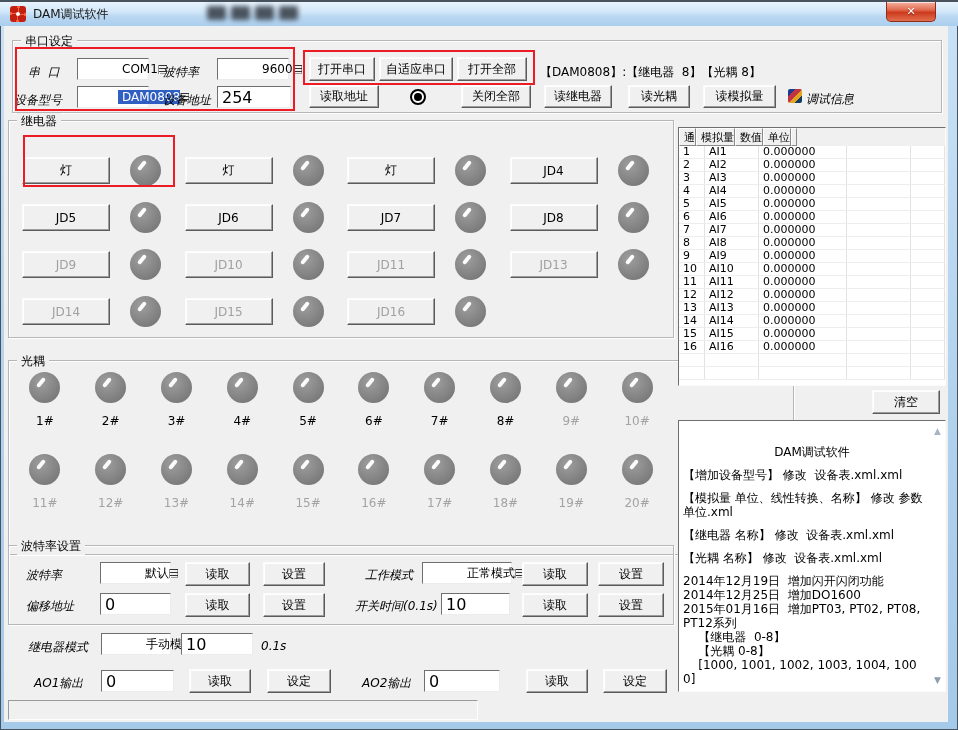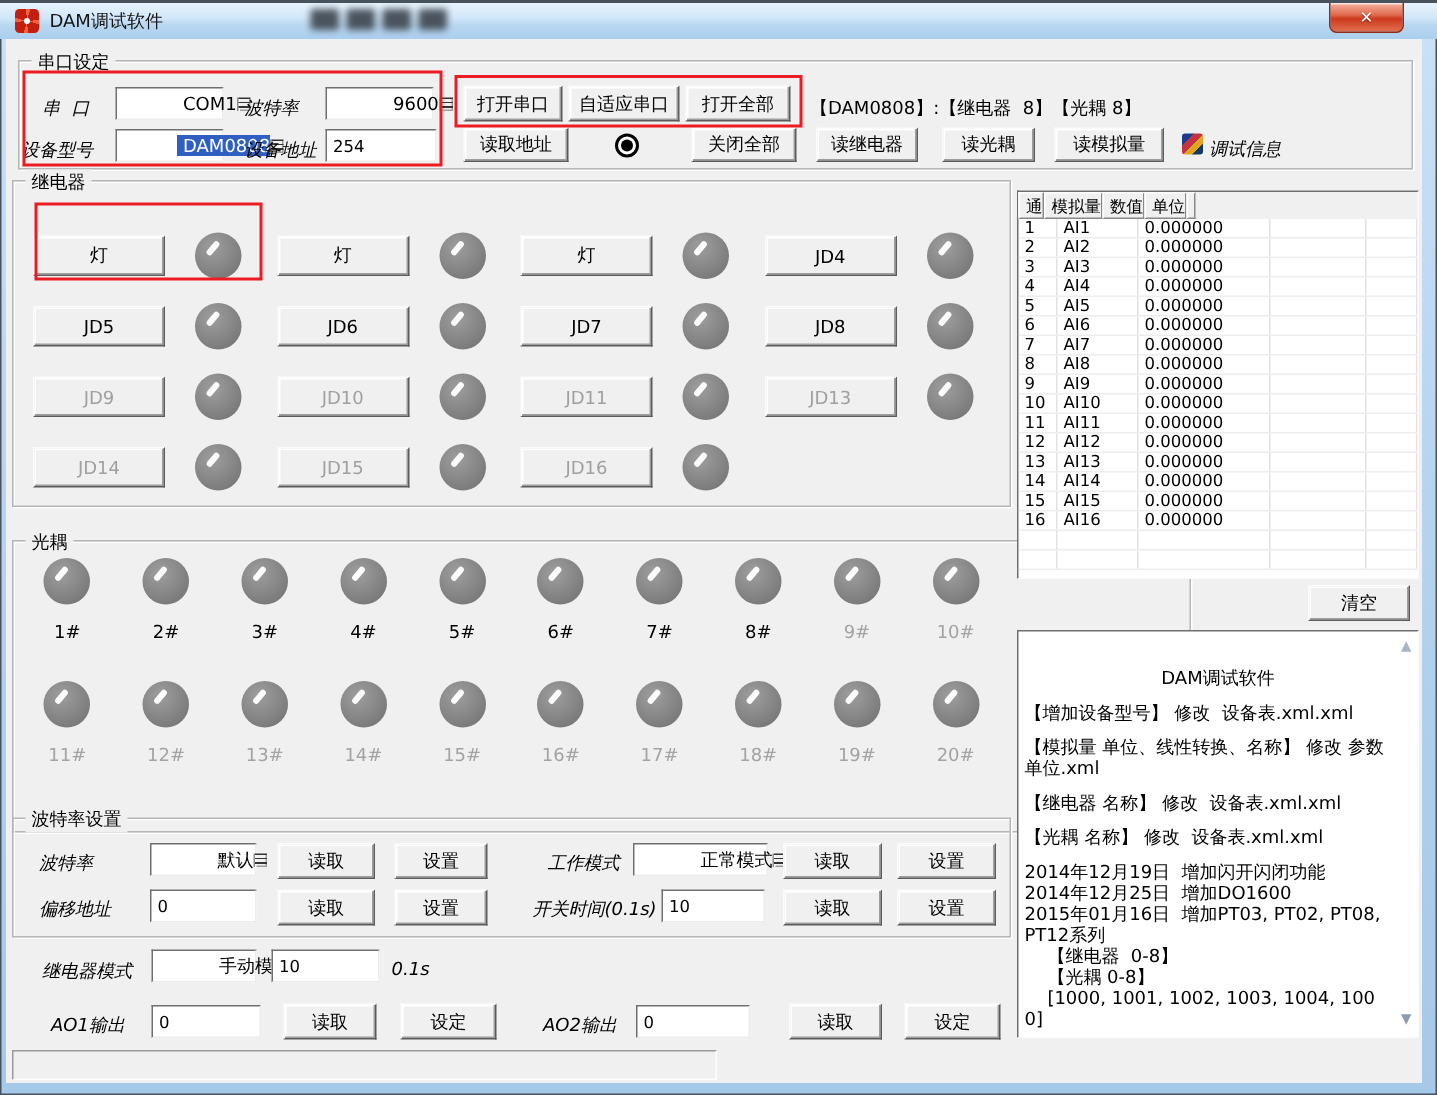--- a/index.html
+++ b/index.html
@@ -27,21 +27,21 @@
 
   .group { position:absolute; border:1px solid #b6b6b6; box-shadow:inset 1px 1px 0 #ffffff,1px 1px 0 #ffffff; }
   .group-label { position:absolute; top:-8px; left:8px; background:#f0f0f0; padding:0 4px; font-size:12px; white-space:pre; }
 
   .lbl { position:absolute; font-size:12px; color:#000; white-space:pre;font-style:italic; }
   .btn { position:absolute; background:#f0f0f0; font-size:12px; color:#000;
     border:1px solid; border-color:#fbfbfb #5b5b5b #5b5b5b #fbfbfb;
     box-shadow:inset -1px -1px 0 #9d9d9d, inset 1px 1px 0 #ffffff;
     display:flex; align-items:center; justify-content:center; cursor:default; }
   .btn.disabled { color:#a0a0a0; }
-  .input { position:absolute; background:#fff; font-size:11px;
+  .input { position:absolute; background:#fff; font-size:16px;
     border:1px solid; border-color:#6f6f6f #ececec #ececec #6f6f6f;
     display:flex; align-items:center; padding-left:4px; }
   .combo { position:absolute; background:#fff; font-size:12px;
     border:1px solid; border-color:#6f6f6f #ececec #ececec #6f6f6f;
     display:flex; align-items:center;padding-left:40px; }
   .combo .val { flex:1; display:flex; align-items:center; padding-left:4px; white-space:pre; }
   .combo .val.selected { background:#2f5fc2; color:#fff; }
   .combo-btn { width:15px; background:#f0f0f0; border-left:1px solid #8f8f8f;
     box-shadow:inset 1px 1px 0 #fff, inset -1px -1px 0 #9d9d9d;
     display:flex; align-items:center; justify-content:center; }

